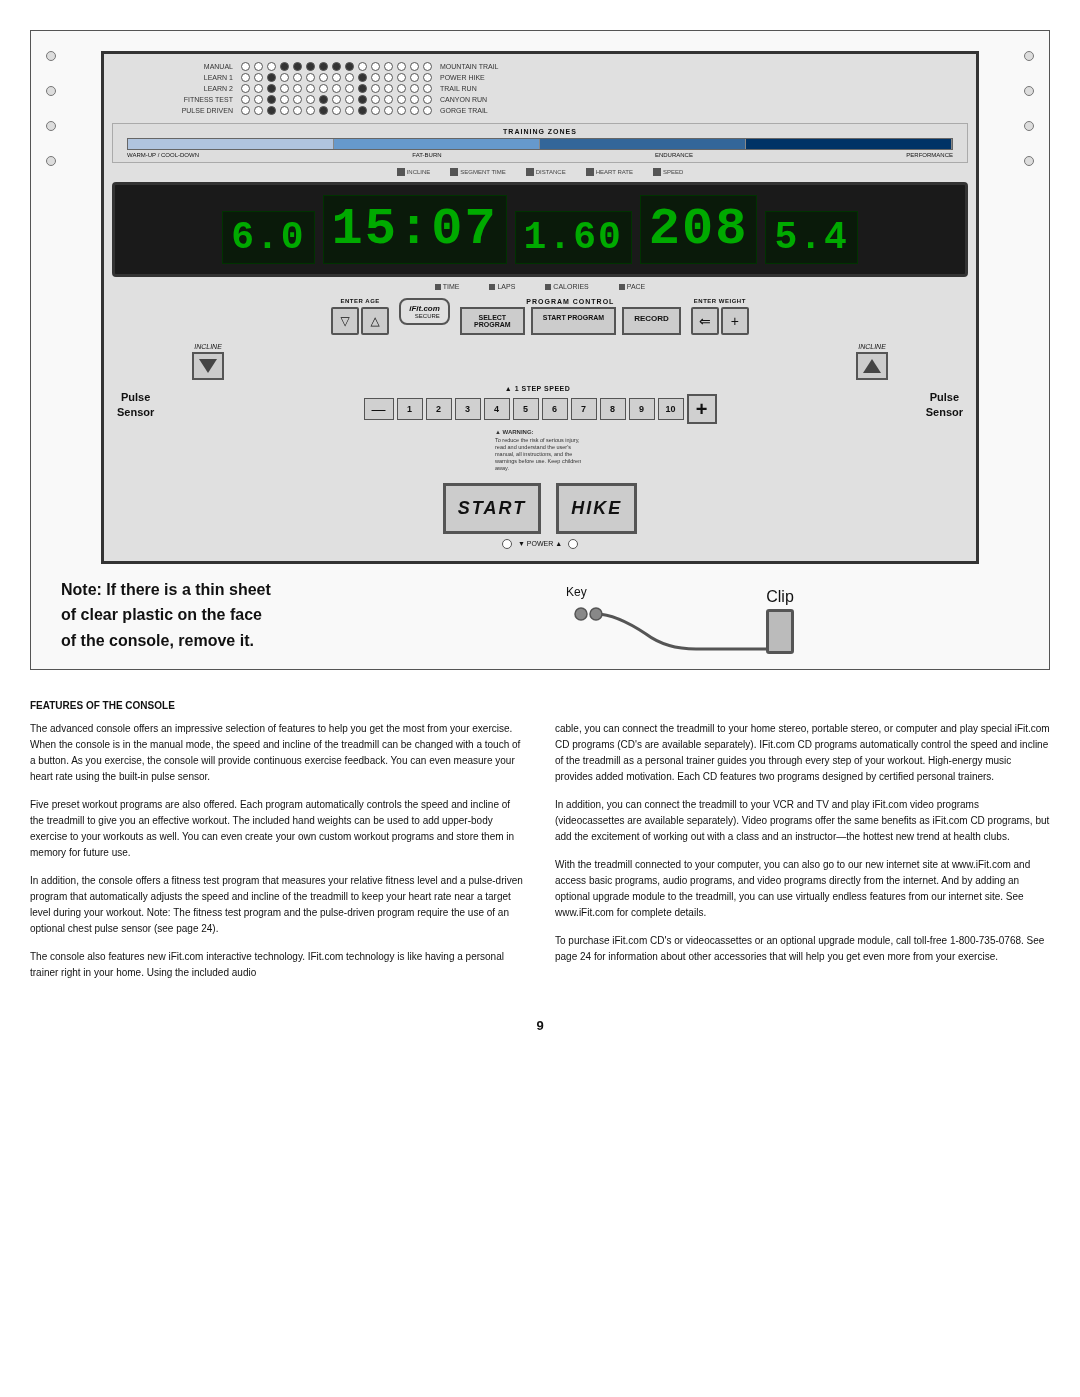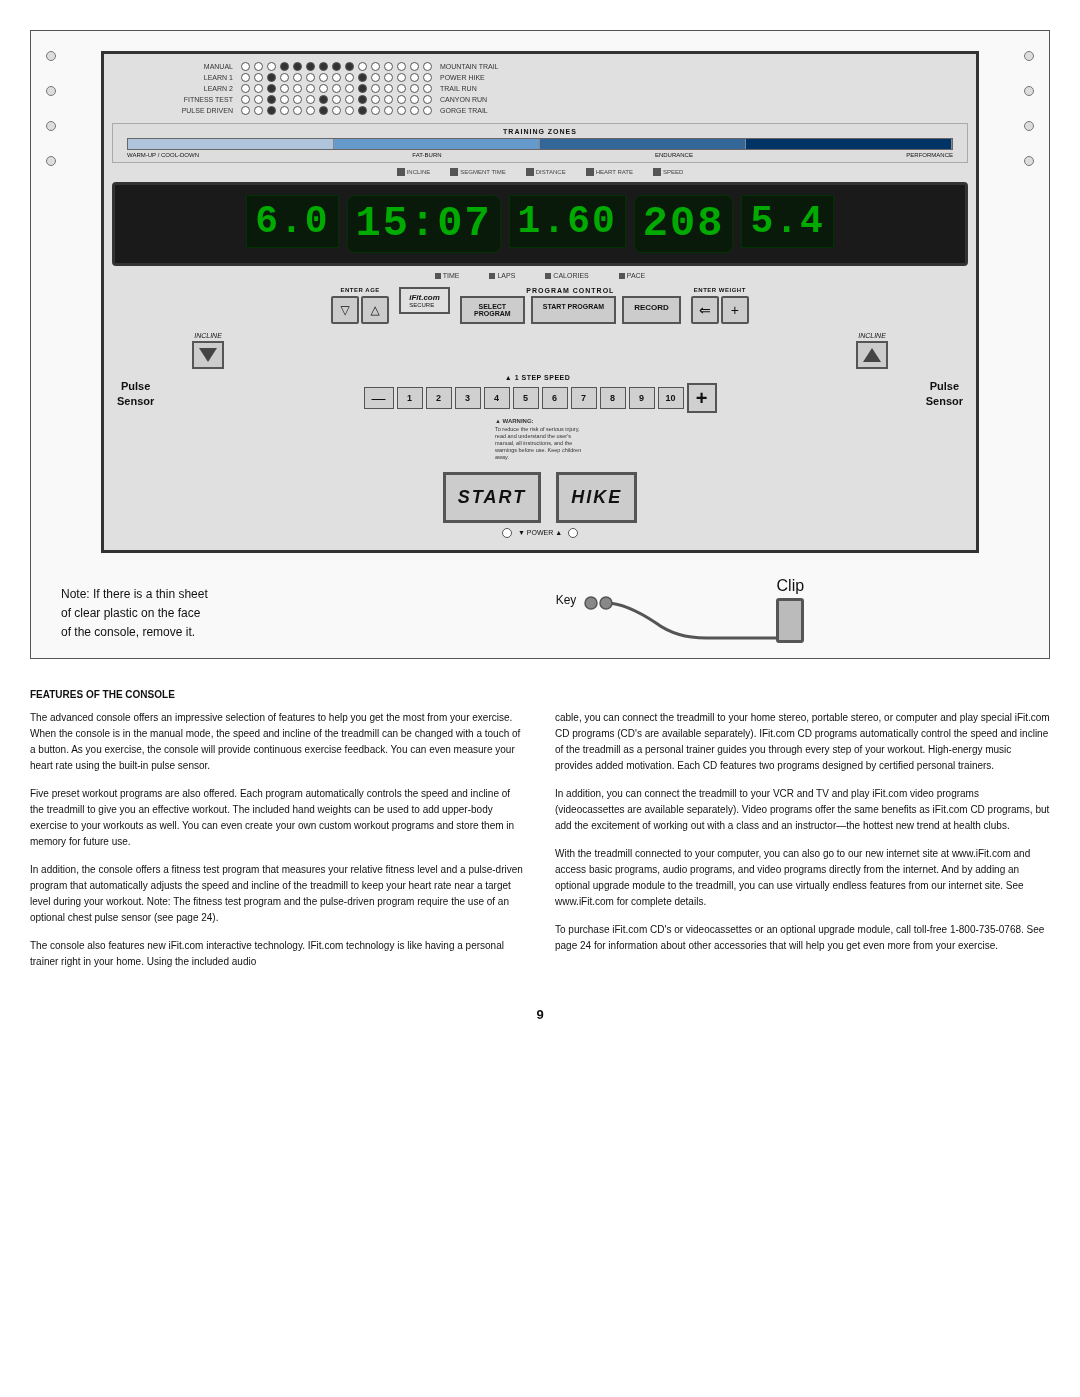--- a/index.html
+++ b/index.html
@@ -137,21 +137,21 @@
       width: 8px;
       height: 8px;
       background: #555;
       display: inline-block;
     }
 
     
     .main-display {
       display: flex;
       justify-content: center;
-      align-items: flex-start;
+      align-items: flex-end;
       gap: 8px;
       background: #1a1a1a;
       border: 3px solid #333;
       padding: 10px 15px;
       margin: 6px 0;
       border-radius: 4px;
     }
 
     .display-number {
       font-family: 'Courier New', monospace;
@@ -160,22 +160,21 @@
       color: #00aa00;
       background: #0a1a0a;
       padding: 4px 8px;
       min-width: 60px;
       text-align: center;
       border: 1px solid #003300;
       letter-spacing: 2px;
     }
 
     .display-number.large {
-      font-size: 42px;
-      border-radius: 8px;
+      font-size: 52px;
     }
 
     
     .display-sub-labels {
       display: flex;
       justify-content: center;
       gap: 30px;
       font-size: 7px;
       margin-bottom: 6px;
       color: #333;
@@ -229,22 +228,22 @@
     }
 
     .ifit-logo-btn {
       border: 2px solid #555;
       background: #e0e0e0;
       padding: 4px 8px;
       font-size: 9px;
       font-weight: bold;
       font-style: italic;
       cursor: pointer;
-      border-radius: 0;
-      text-align: left;
+      border-radius: 8px;
+      text-align: right;
     }
 
     .program-control-section {
       display: flex;
       flex-direction: column;
       align-items: center;
       gap: 2px;
     }
 
     .program-control-label {
@@ -738,28 +737,28 @@
 
       <div class="power-row">
         <span class="power-circle"></span>
         <span>▼ POWER ▲</span>
         <span class="power-circle"></span>
       </div>
 
     </div>
 
     <div style="display:flex; align-items:flex-end; margin-top:10px; padding:0 15px; min-height:80px; position:relative;">
-      <div style="font-size:12px; line-height:1.6; width:280px;">
+      <div style="font-size:16px; line-height:1.6; width:280px;font-weight:bold;">
         <span style="white-space:pre-line;">Note: If there is a thin sheet
 of clear plastic on the face
 of the console, remove it.</span>
       </div>
       <div style="flex:1; display:flex; justify-content:center; align-items:flex-end; gap:0;">
 
-        <div style="display:flex; flex-direction:row; align-items:flex-start;">
+        <div style="display:flex; flex-direction:column; align-items:flex-start;">
           <span style="font-size:12px; margin-bottom:5px;">Key</span>
 
           <svg width="200" height="50" viewBox="0 0 200 50">
             <path d="M30,10 Q50,10 80,30 Q100,45 130,45 L200,45" stroke="#555" stroke-width="3" fill="none"></path>
             <circle cx="30" cy="10" r="6" fill="#888" stroke="#555" stroke-width="1.5"></circle>
             <circle cx="15" cy="10" r="6" fill="#888" stroke="#555" stroke-width="1.5"></circle>
           </svg>
         </div>
 
         <div style="display:flex; flex-direction:column; align-items:center;">

